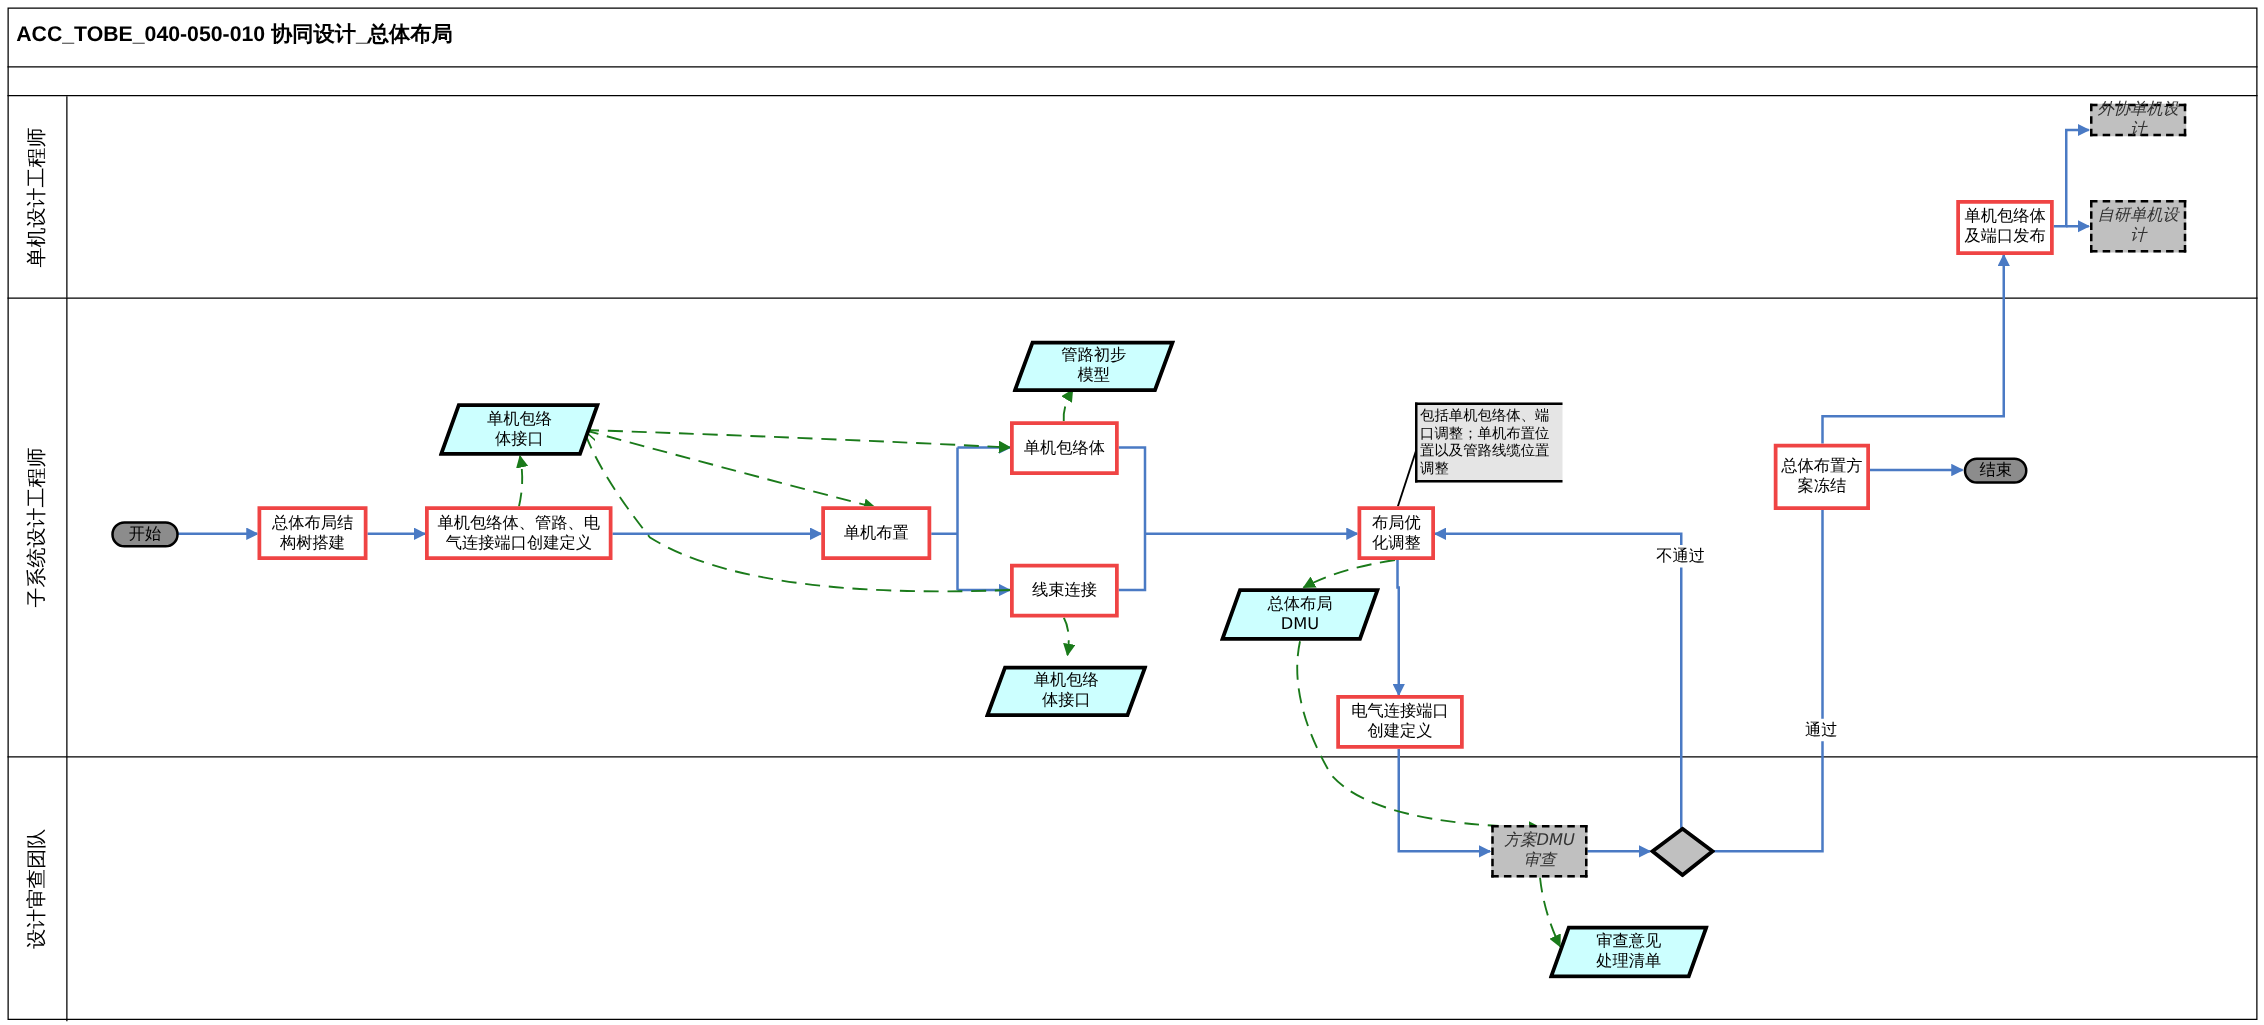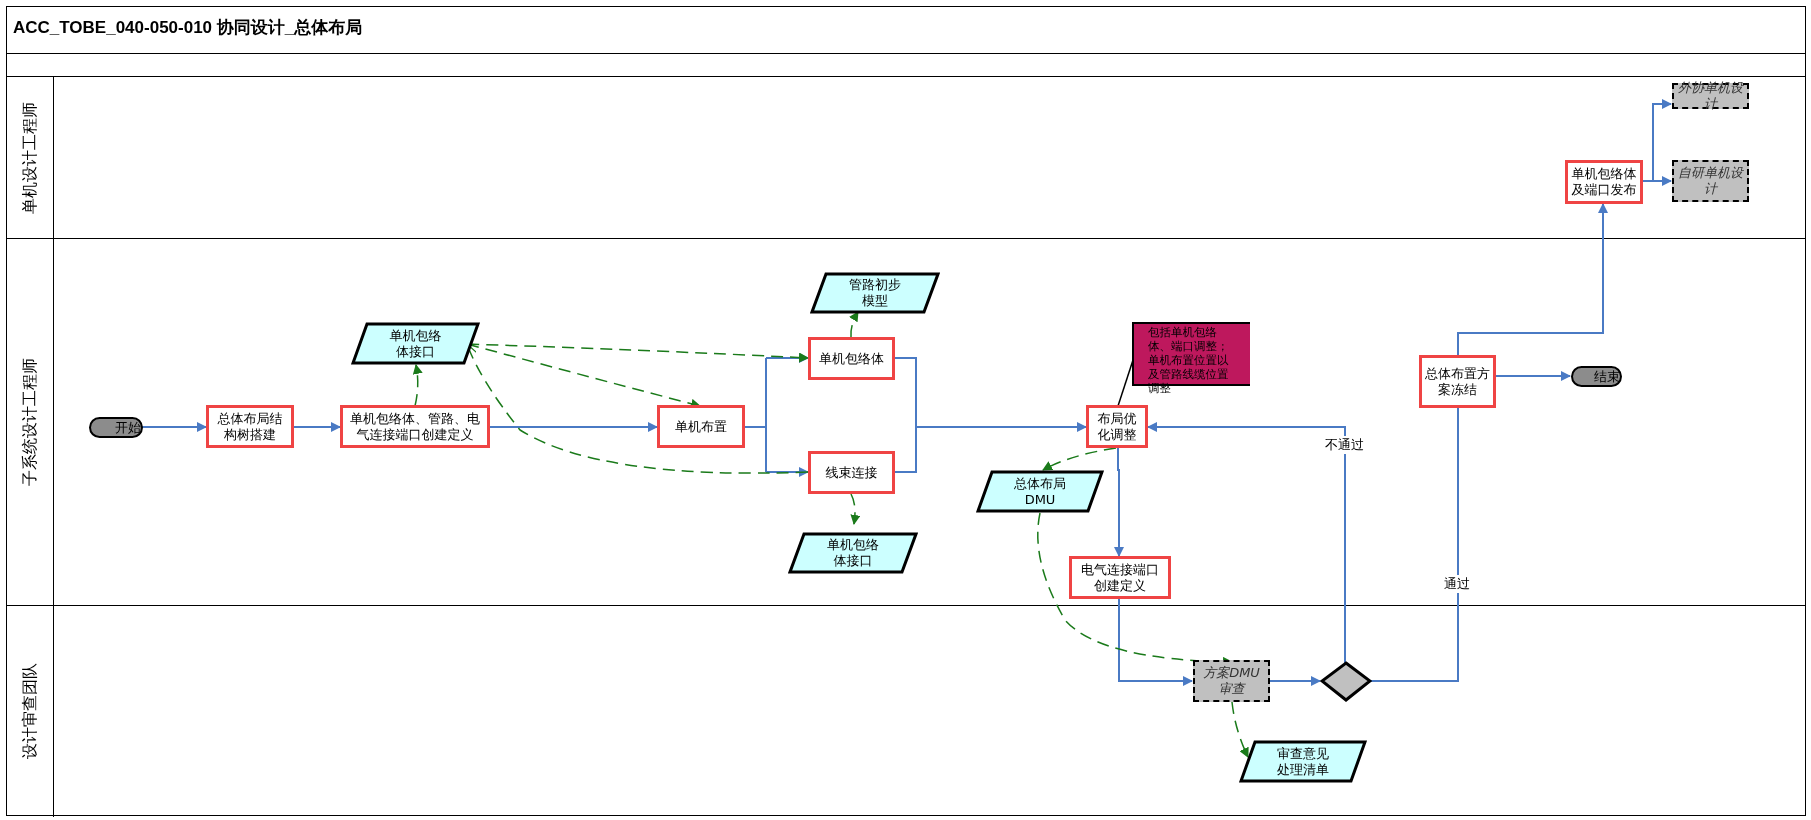--- a/index.html
+++ b/index.html
@@ -18,28 +18,28 @@
   .lane-head { position: absolute; left: 0; top: 0; bottom: 0; width: 48px;
                border-right: 1px solid #000; box-sizing: border-box; }
   .lane-label { position: absolute; left: 50%; top: 50%;
                 transform: translate(-50%, -50%) rotate(-90deg);
                 white-space: nowrap; font-size: 16px; color: #000;
                 font-family: "DejaVu Serif", serif; }
   .node { position: absolute; box-sizing: border-box; display: flex;
           align-items: center; justify-content: center; text-align: center;
           font-size: 13px; line-height: 16px; color: #000; }
   .proc { background: #fff; border: 3px solid #ef4444; }
-  .term { background: #8c8c8c; border: 2px solid #000; border-radius: 12px; font-size: 13px; justify-content: flex-end; }
+  .term { background: #8c8c8c; border: 2px solid #000; border-radius: 12px; font-size: 13px; }
   .ext { background: #c0c0c0; border: 2px dashed #000; font-style: italic; color: #333; }
   .data { background: transparent; }
   .data svg { position: absolute; left: 0; top: 0; }
   .data span { position: relative; z-index: 1; }
   .note { position: absolute; font-size: 11.5px; line-height: 14px; color: #000;
           border-left: 2px solid #000; border-top: 2px solid #000; border-bottom: 2px solid #000;
-          padding: 1px 14px; box-sizing: border-box; background: #be185d; }
+          padding: 1px 2px; box-sizing: border-box; background: #e5e5e5; }
   .edge-label { position: absolute; font-size: 13px; background: #fff; color: #000; padding: 0 1px; }
   svg.wires { position: absolute; left: 0; top: 0; }
 </style>
 </head>
 <body>
 
 <div class="frame"></div>
 <div class="title-row">
   <div class="title">ACC_TOBE_040-050-010 协同设计_总体布局</div>
 </div>

